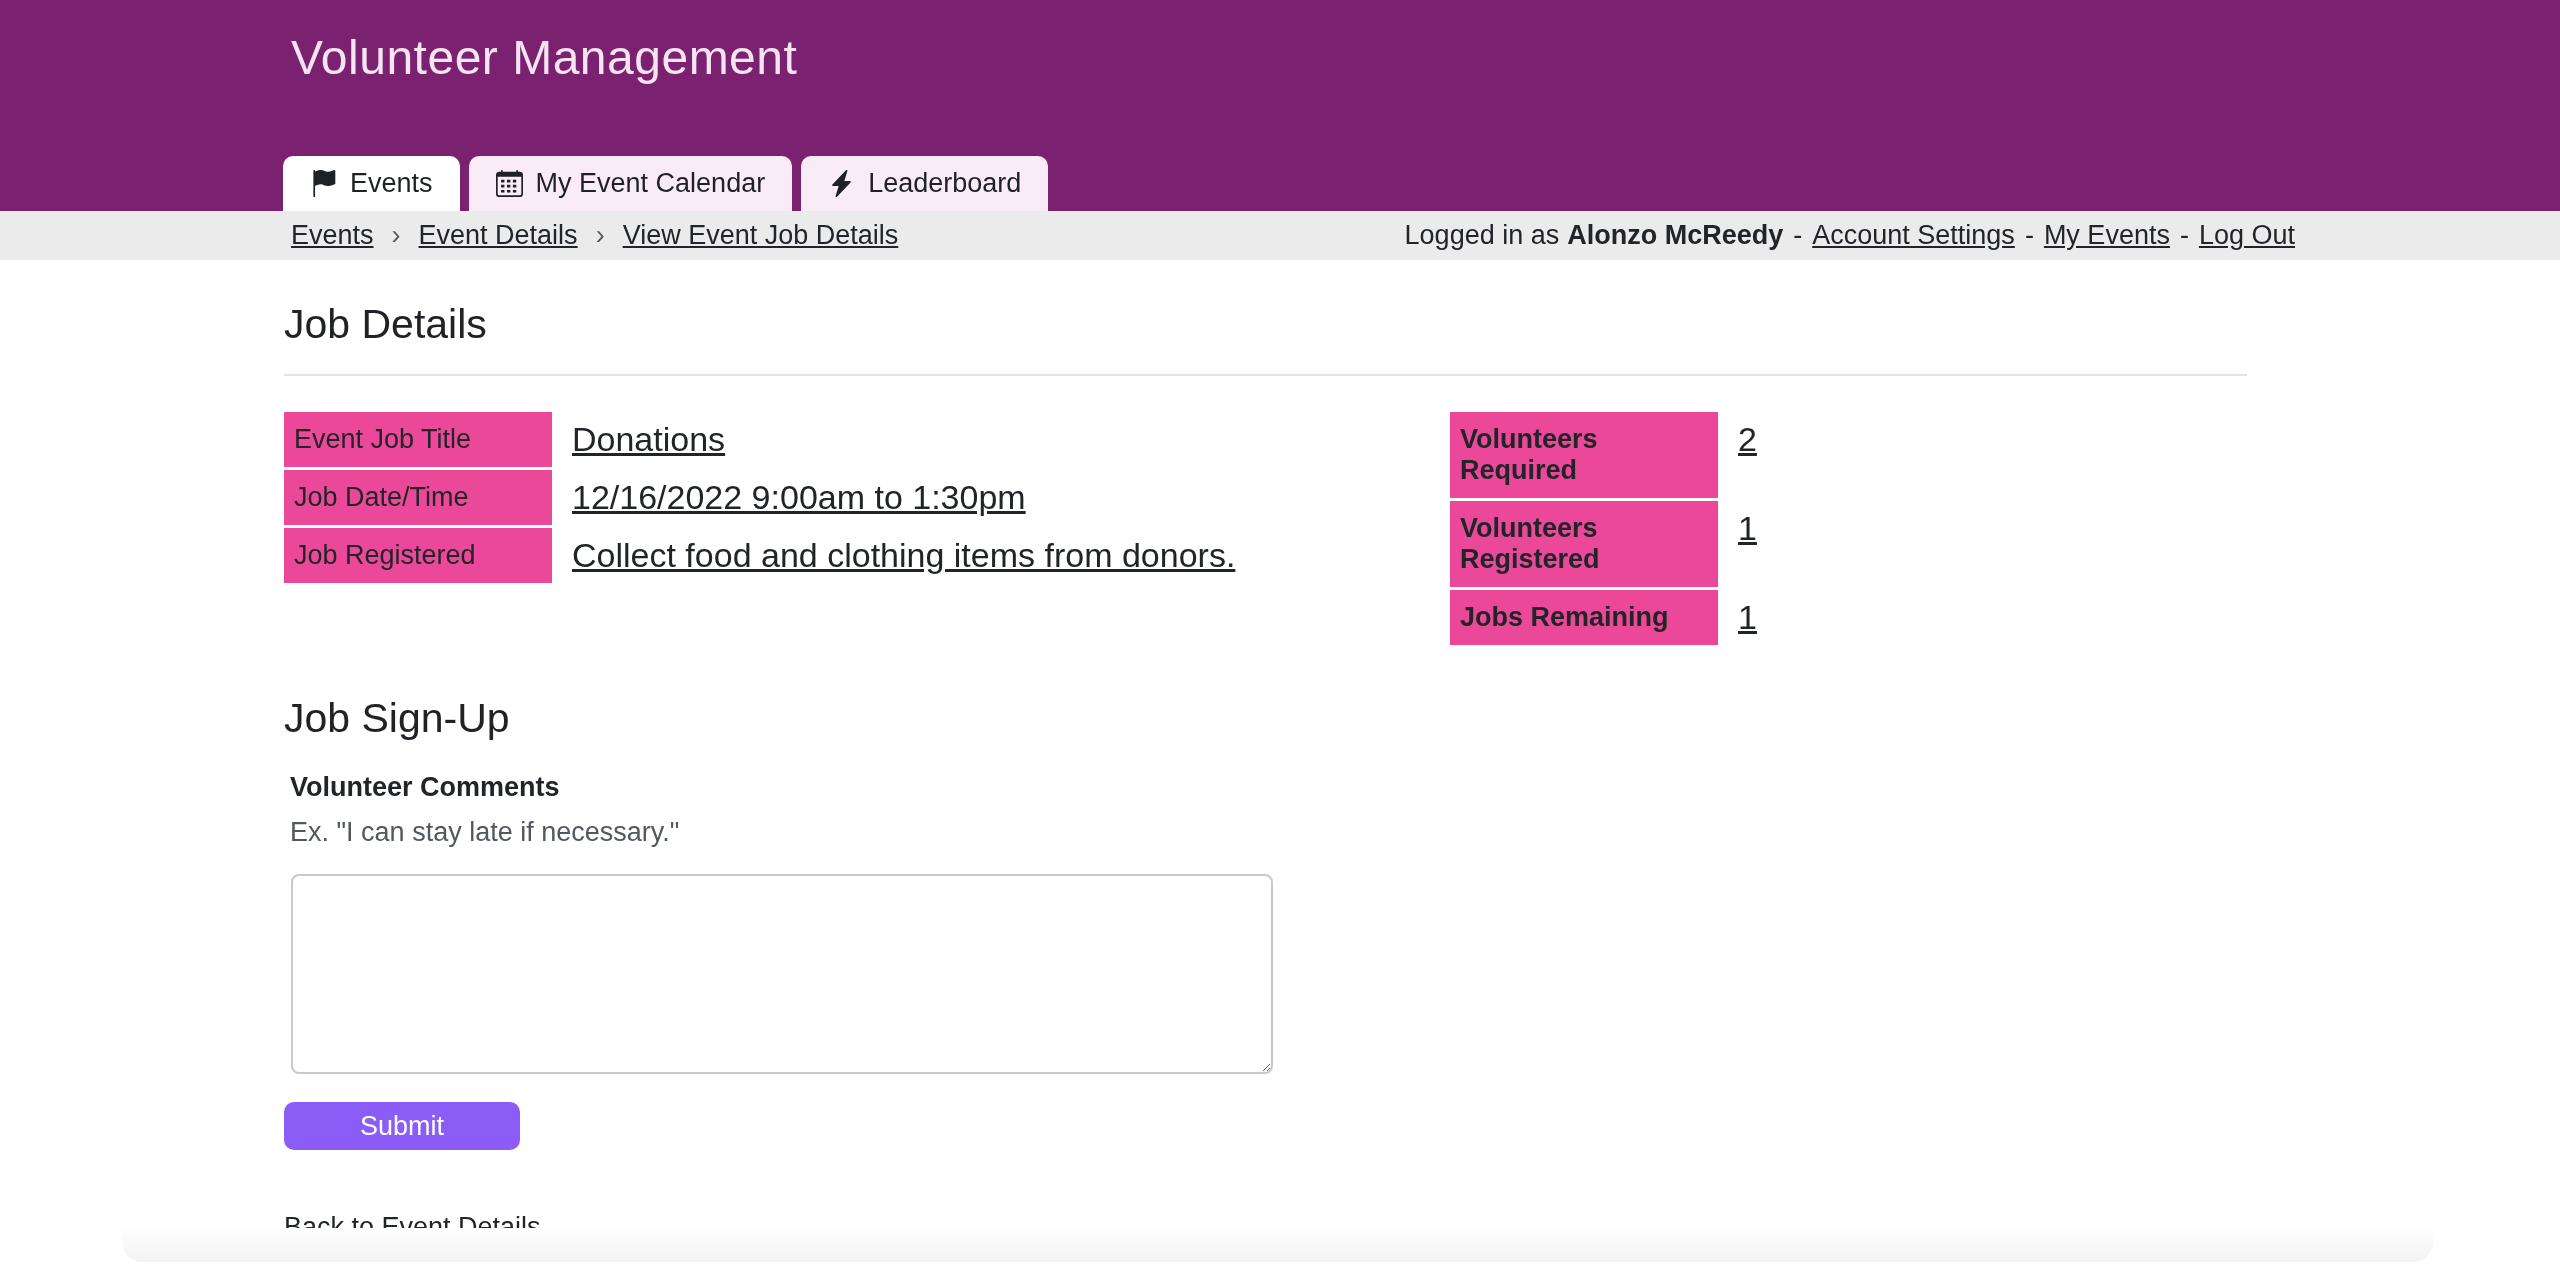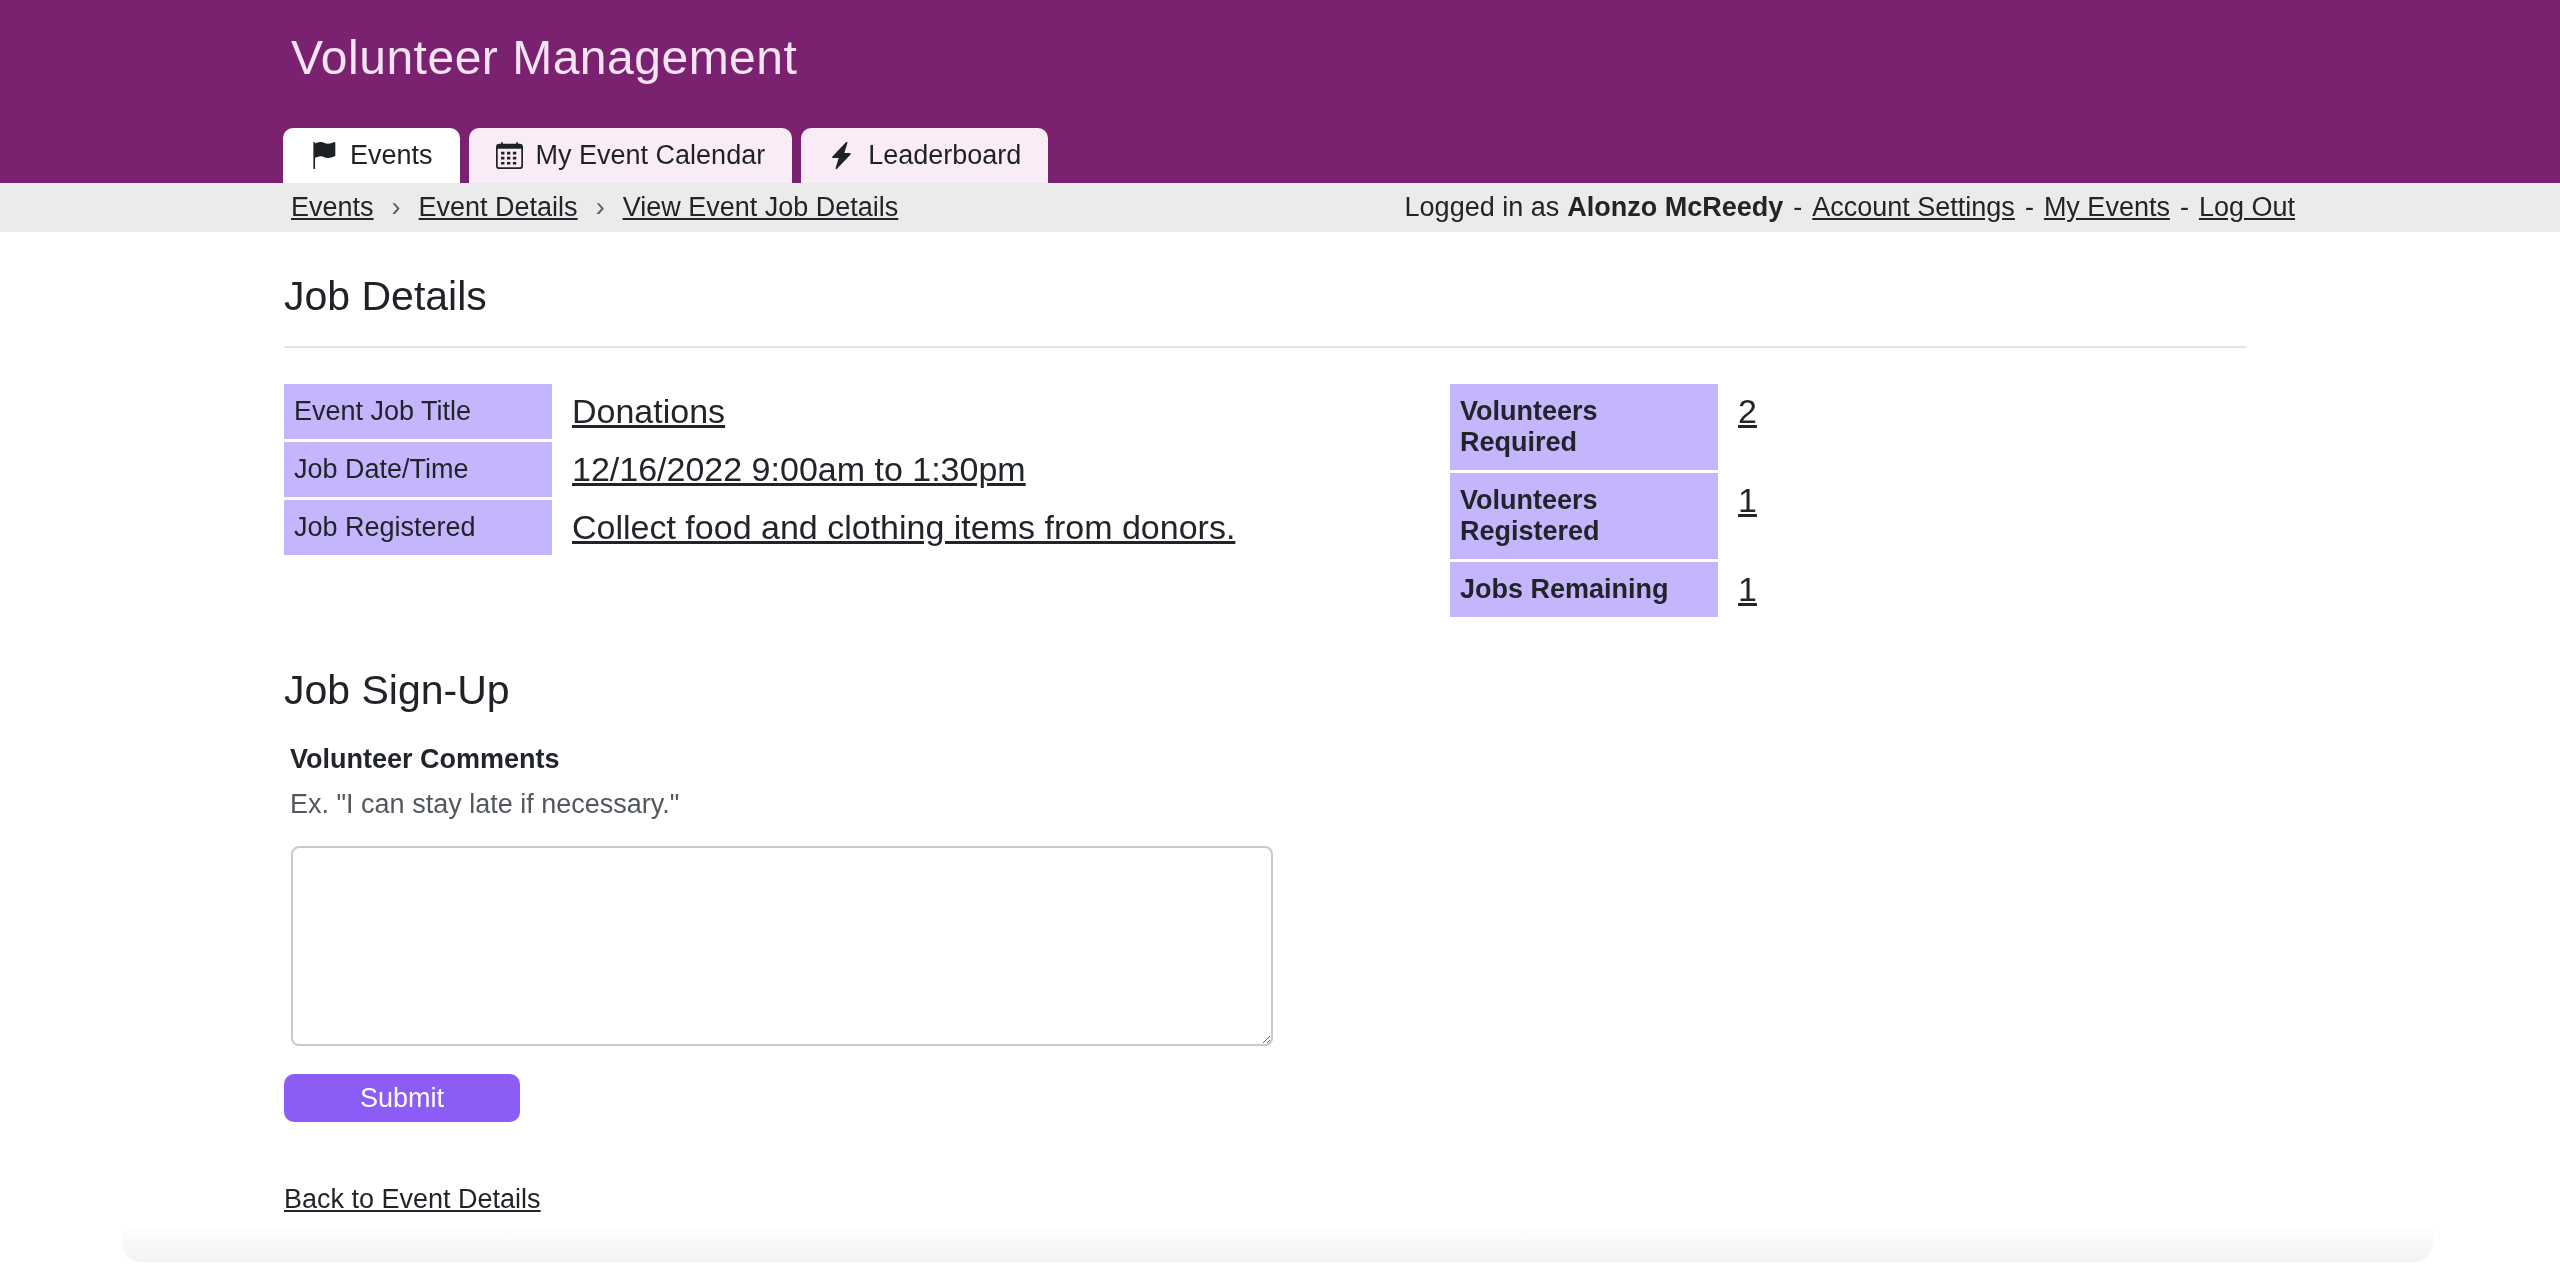--- a/index.html
+++ b/index.html
@@ -8,21 +8,21 @@
     font-family: "Liberation Sans", "DejaVu Sans", sans-serif;
     background: #ffffff;
     color: #212529;
     position: relative;
     overflow: hidden;
   }
 
   
   .app-header {
     background: #7a2170;
-    height: 183px;
+    height: 211px;
     position: relative;
   }
   .app-title {
     position: absolute;
     left: 291px;
     top: 30px;
     font-size: 48px;
     font-weight: 400;
     color: #f6e4f3;
     letter-spacing: 0.5px;
@@ -100,21 +100,21 @@
 
   .tables {
     display: flex;
     justify-content: space-between;
     margin-top: 36px;
   }
   .dtable { display: flex; flex-direction: column; }
   .dtable .row { display: flex; margin-bottom: 3px; }
   .dtable .lbl {
     width: 268px;
-    background: #c4b5fd;
+    background: #ec4899;
     padding: 12px 10px 12px 10px;
     font-size: 27px;
     line-height: 31px;
     flex: none;
   }
   .dtable .val {
     padding: 12px 0 12px 20px;
     font-size: 34px;
     line-height: 31px;
     white-space: nowrap;

